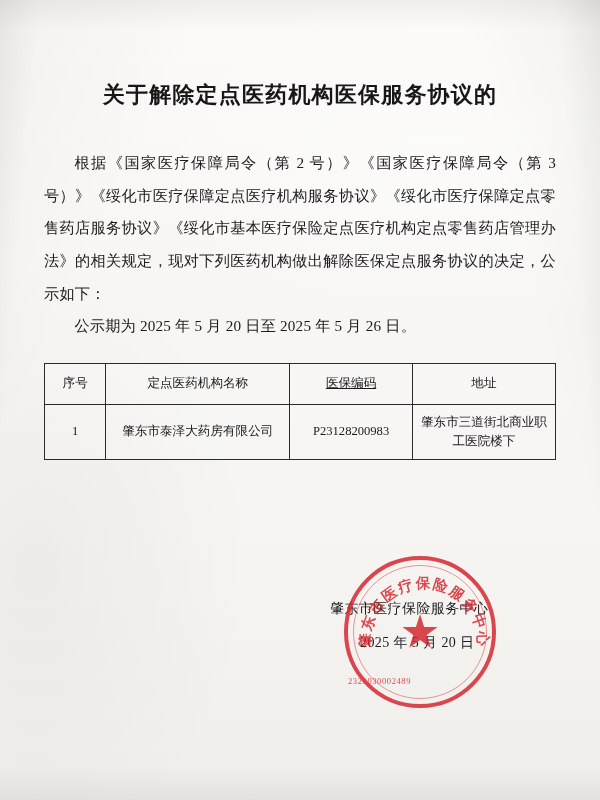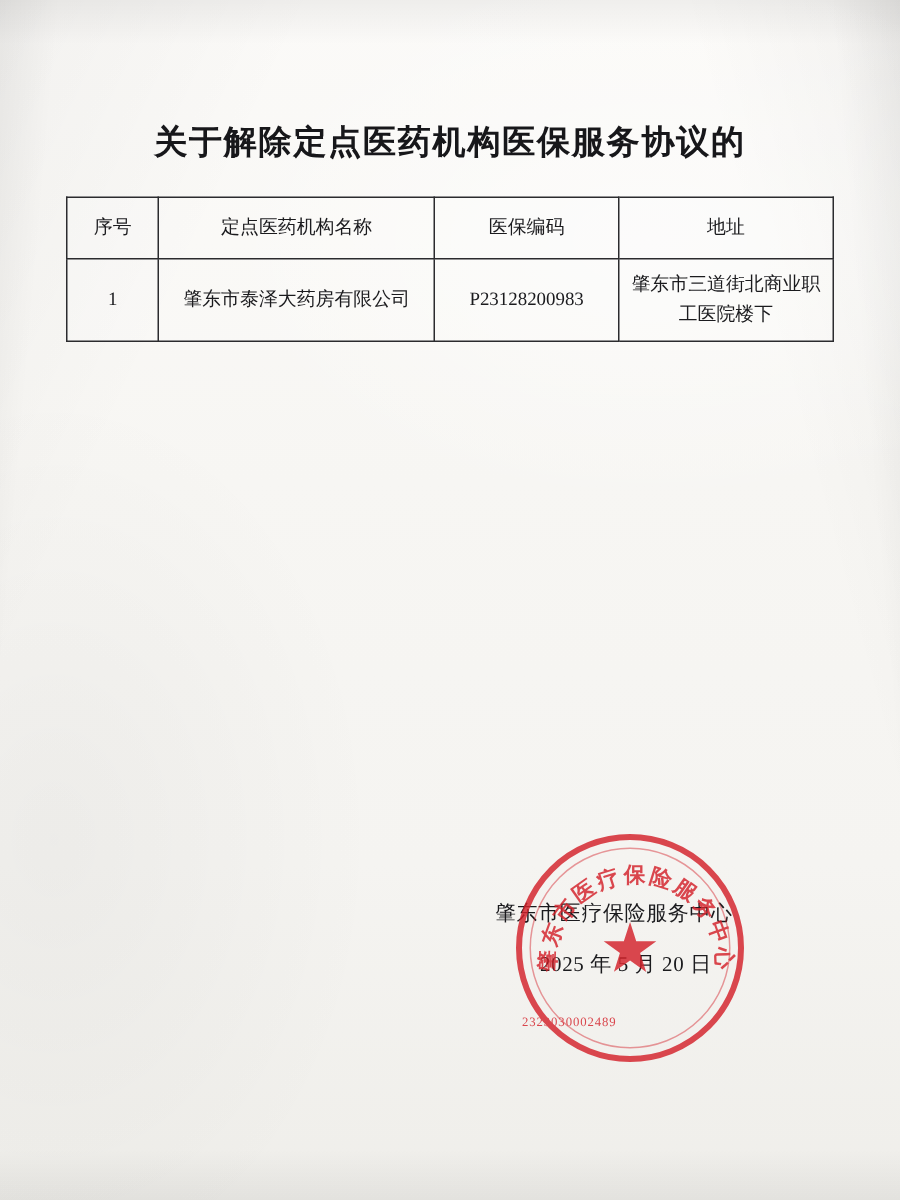--- a/index.html
+++ b/index.html
@@ -102,21 +102,21 @@
     text-align: center;
     vertical-align: middle;
     padding: 7px 4px;
     line-height: 1.55;
     font-weight: normal;
   }
   table.notice-table th { height: 26px; }
   table.notice-table td { height: 40px; }
   .col-no    { width: 12%; }
   .col-name  { width: 36%; }
-  .col-code  { width: 24%; }
+  .col-code  { width: 24%; text-decoration: underline; }
   .col-addr  { width: 28%; margin-left: 25px; }
 
   
   #seal {
     position: absolute;
     left: 344px;
     top: 556px;
     width: 152px;
     height: 152px;
     border-radius: 50%;
@@ -179,20 +179,24 @@
 </head>
 <body>
 
 <div id="page">
 
   <div class="content">
 
     <div class="title-line" id="title-1">关于解除定点医药机构医保服务协议的</div>
 
 
+    <div class="body-text">
+      <p>根据《国家医疗保障局令（第 2 号）》《国家医疗保障局令（第 3 号）》《绥化市医疗保障定点医疗机构服务协议》《绥化市医疗保障定点零售药店服务协议》《绥化市基本医疗保险定点医疗机构定点零售药店管理办法》的相关规定，现对下列医药机构做出解除医保定点服务协议的决定，公示如下：</p>
+      <p class="para-gap">公示期为 2025 年 5 月 20 日至 2025 年 5 月 26 日。</p>
+    </div>
 
     <div class="table-wrap">
       <table class="notice-table">
         <thead>
           <tr>
             <th class="col-no">序号</th>
             <th class="col-name">定点医药机构名称</th>
             <th class="col-code">医保编码</th>
             <th class="col-addr">地址</th>
           </tr>

